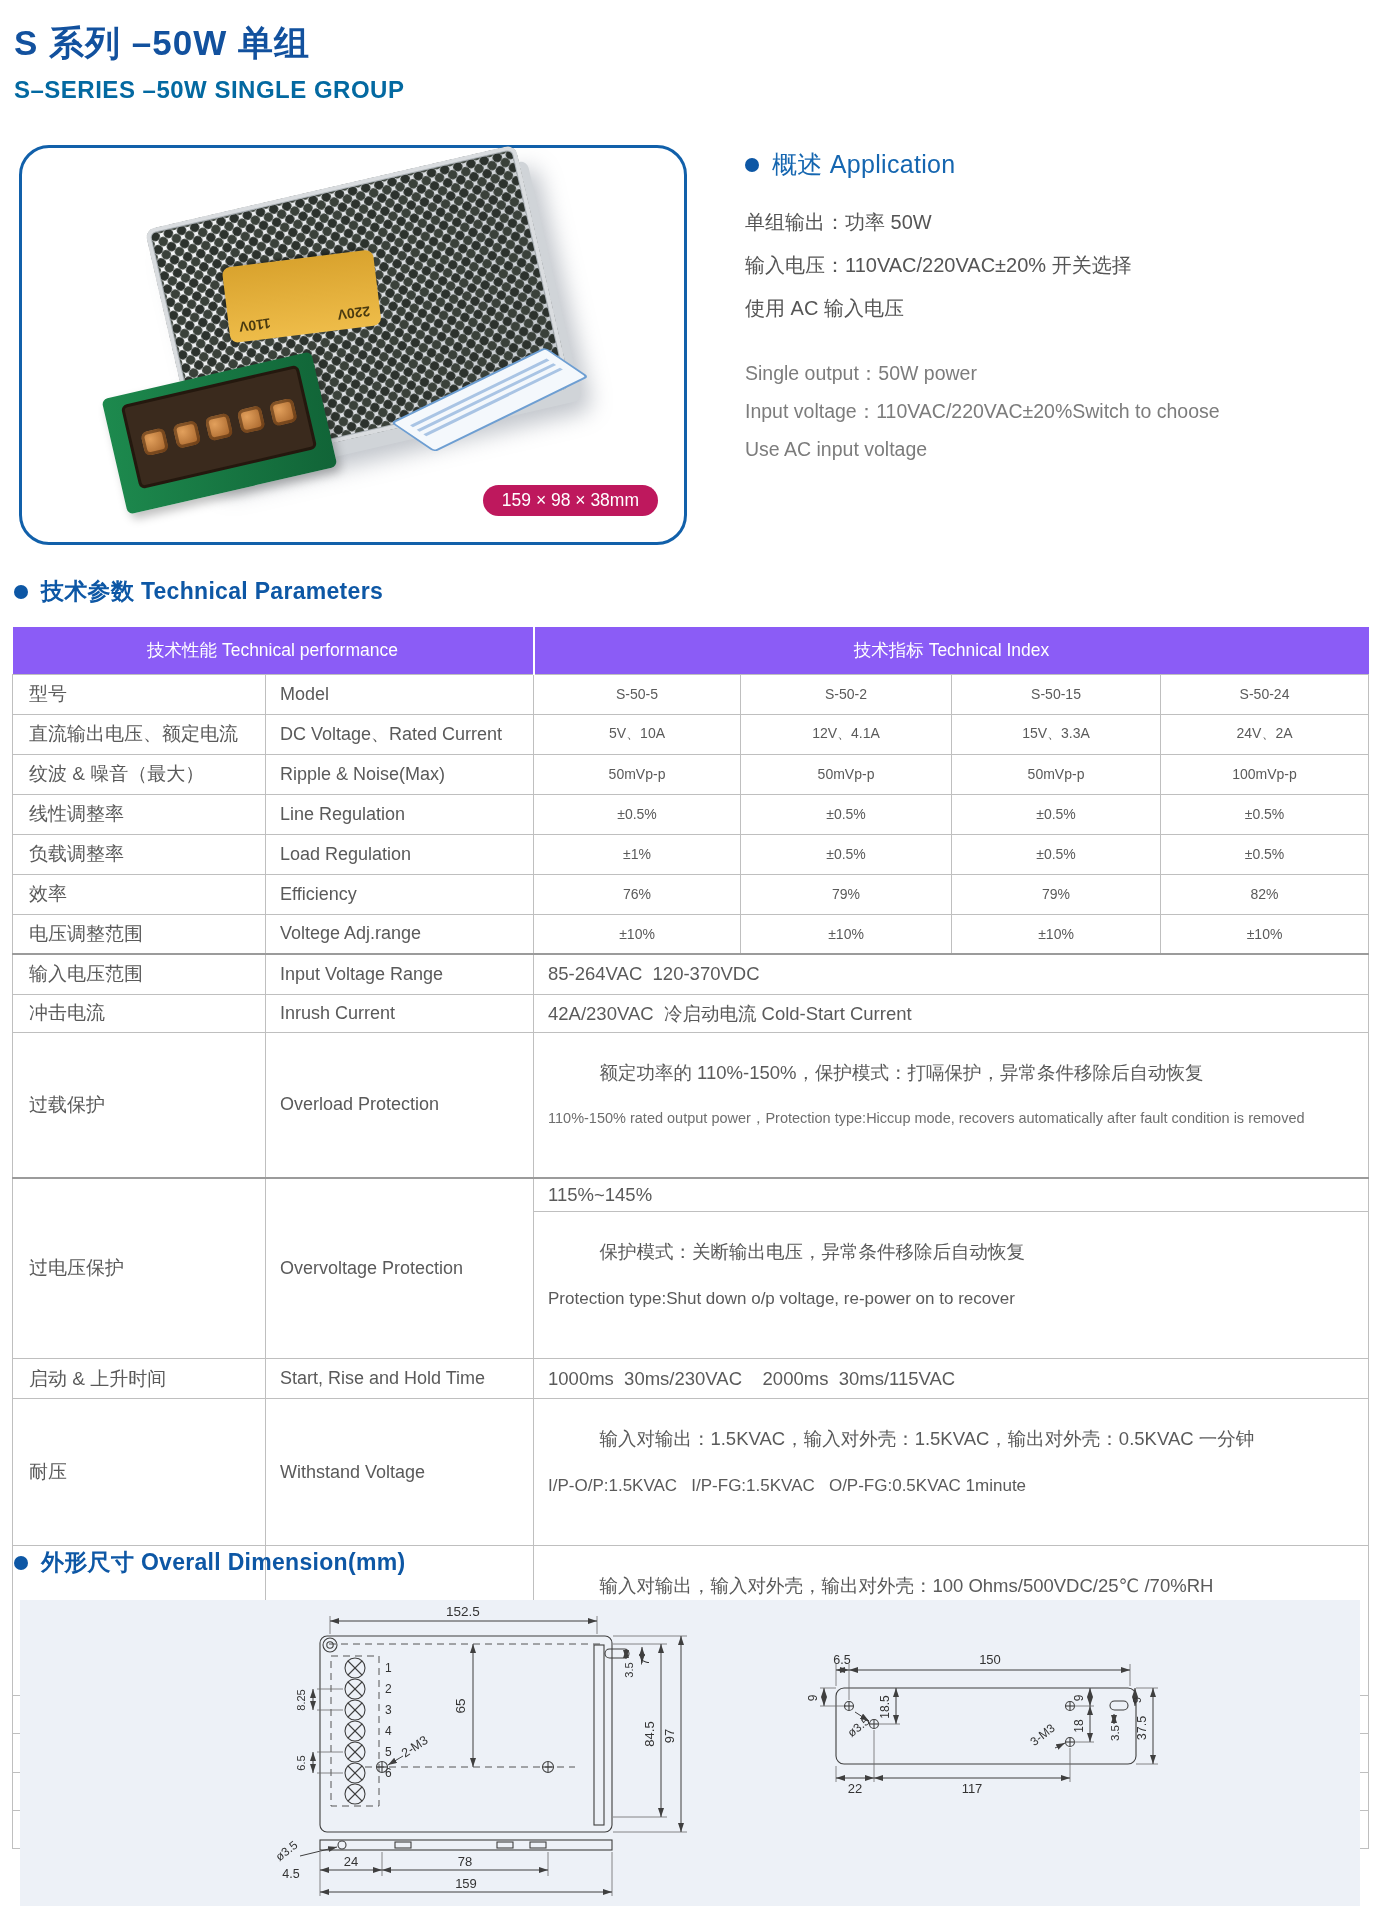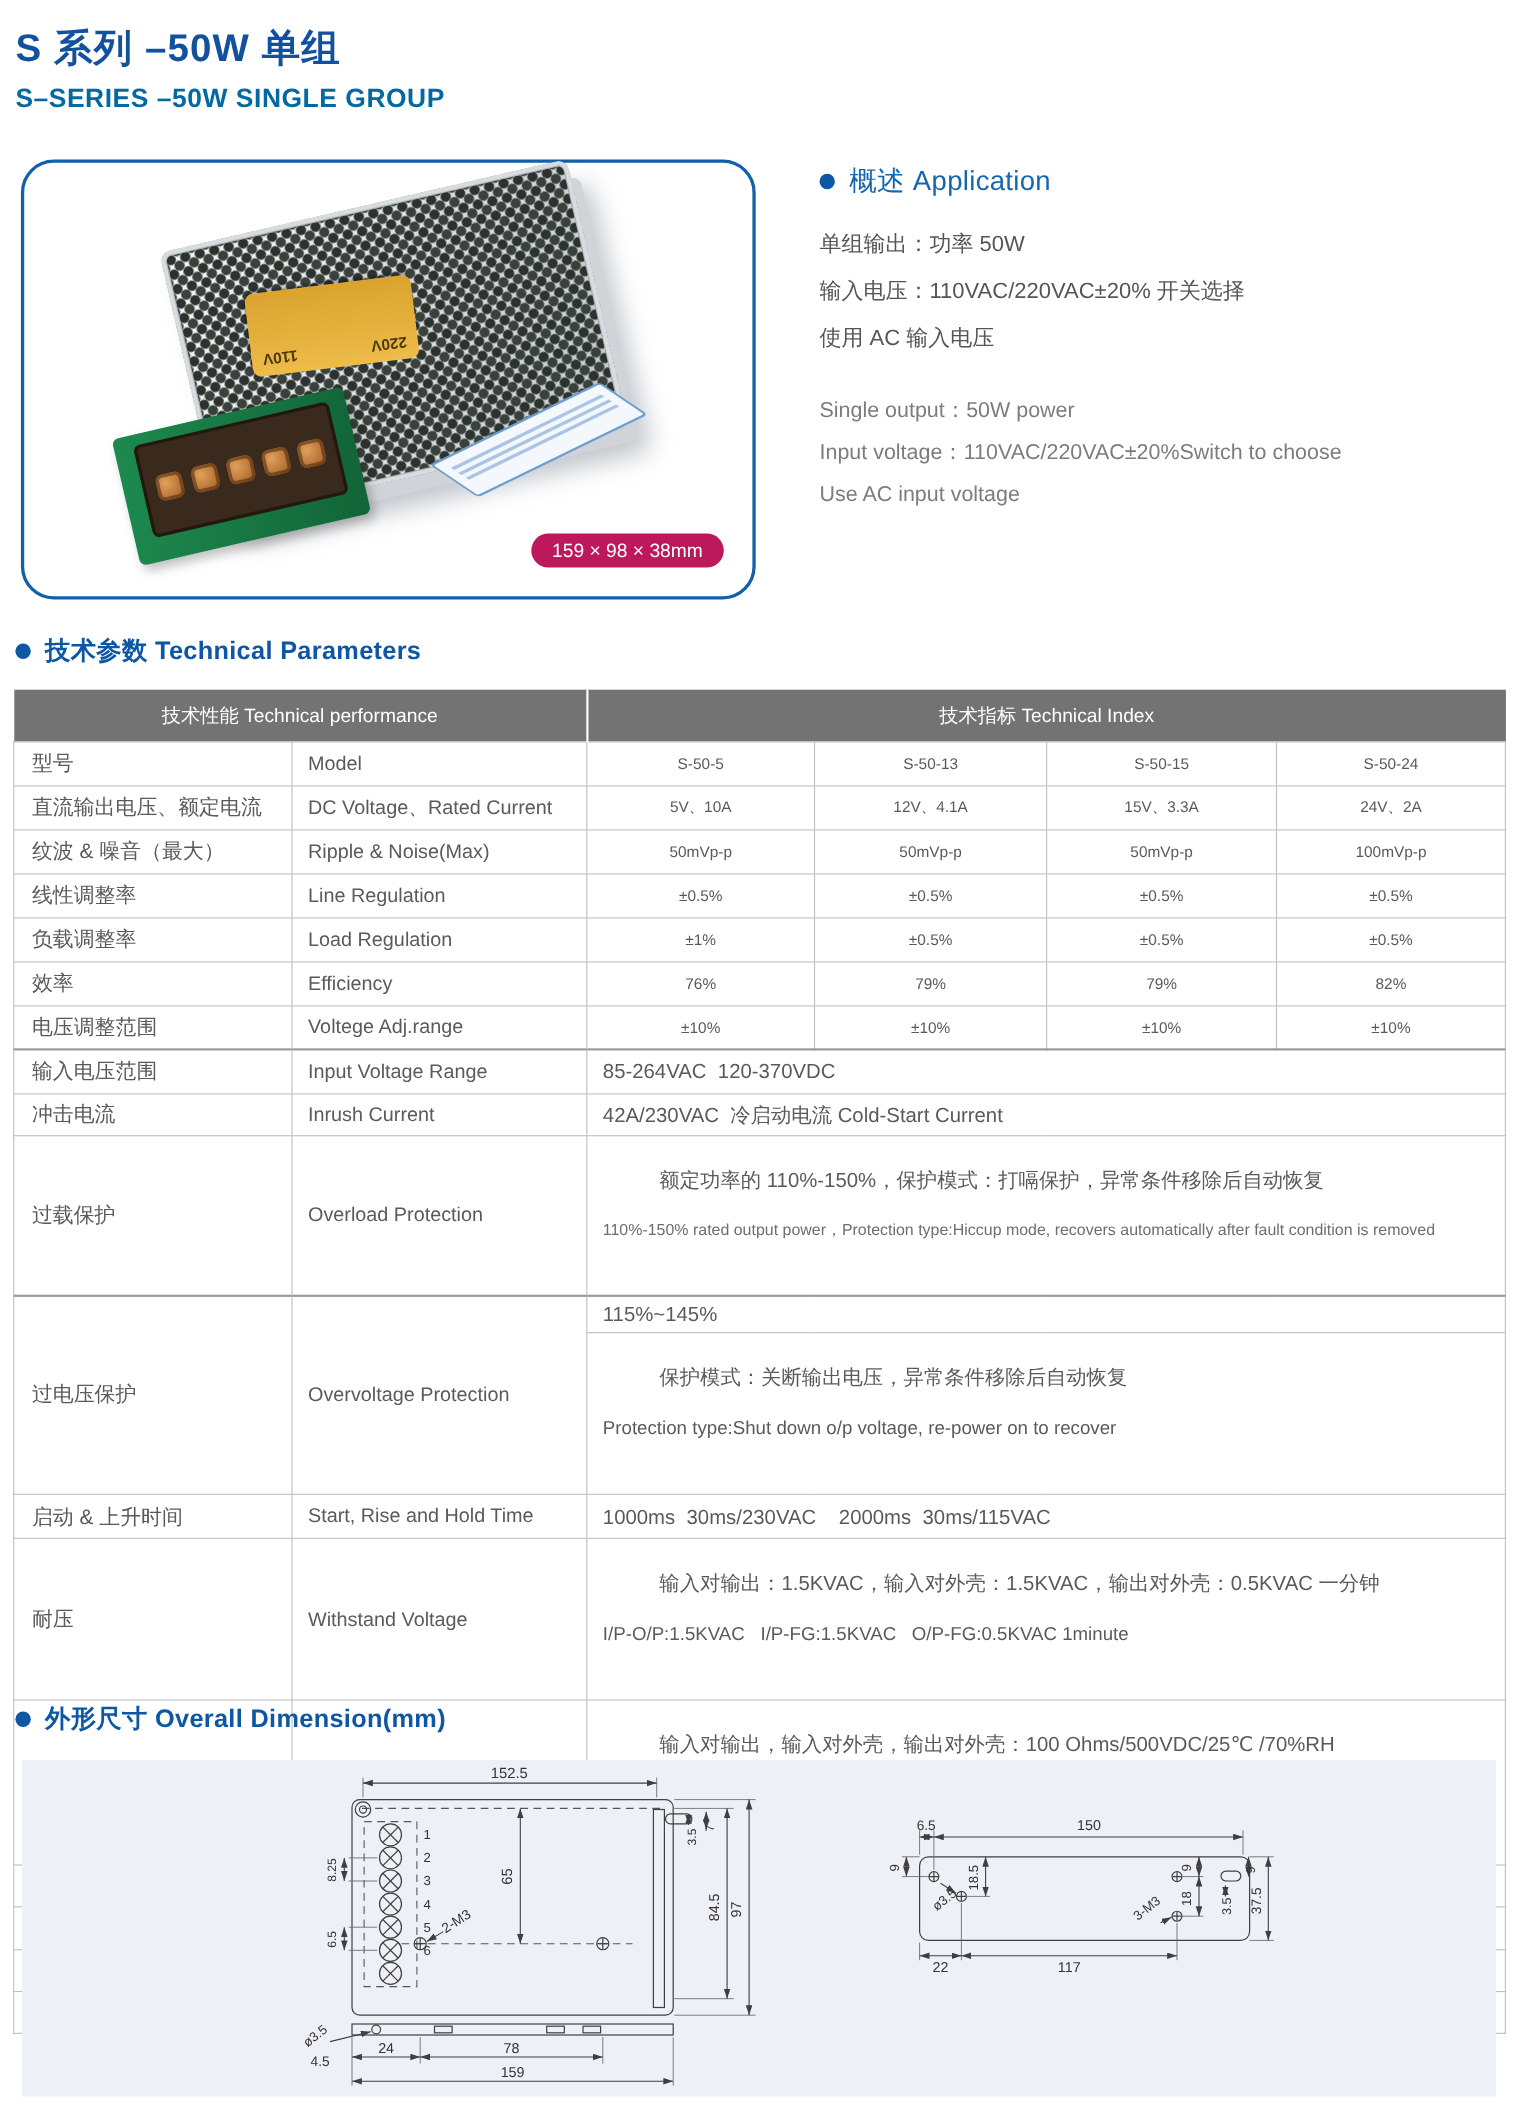--- a/index.html
+++ b/index.html
@@ -57,21 +57,21 @@
   .app-header-text { font-size:25px; color:#1566b0; letter-spacing:.3px; }
 
   
   .app-block { position:absolute; left:745px; top:148px; width:615px; }
   .app-cn { margin-top:20px; font-size:20px; color:#555; line-height:43px; }
   .app-en { margin-top:24px; font-size:19.5px; color:#7c7c7c; line-height:38px; }
 
   
   table.tech { position:absolute; left:12px; top:627px; width:1356px;
     border-collapse:collapse; table-layout:fixed; }
-  table.tech th { height:47px; background:#737373; color:#fff; font-size:17.5px;
+  table.tech th { height:47px; background:#8b5cf6; color:#fff; font-size:17.5px;
     font-weight:normal; text-align:center; }
   table.tech th.idx { border-left:2px solid #fff; }
   table.tech td { border:1px solid #bfbfbf; color:#5a5a5a; vertical-align:middle; }
   td.cn { padding-left:16px; font-size:19px; }
   td.en { padding-left:14px; font-size:18px; color:#606060; }
   td.val { text-align:center; font-size:14px; }
   td.sp  { padding:5px 8px 5px 14px; font-size:18.5px; white-space:pre-wrap; }
   .sub  { display:block; font-size:14.5px; color:#6e6e6e; margin-top:2px; white-space:pre-wrap; }
   .sub2 { display:block; font-size:17px; margin-top:3px; white-space:pre-wrap; }
   tr.h40 { height:40px; } tr.h38 { height:38px; } tr.h39 { height:39px; }
@@ -162,21 +162,21 @@
       <tr>
         <th colspan="2">技术性能 Technical performance</th>
         <th colspan="4" class="idx">技术指标 Technical Index</th>
       </tr>
     </thead>
     <tbody>
       <tr class="h40">
         <td class="cn">型号</td>
         <td class="en">Model</td>
         <td class="val">S-50-5</td>
-        <td class="val">S-50-13</td>
+        <td class="val">S-50-2</td>
         <td class="val">S-50-15</td>
         <td class="val">S-50-24</td>
       </tr>
       <tr class="h40">
         <td class="cn">直流输出电压、额定电流</td>
         <td class="en">DC Voltage、Rated Current</td>
         <td class="val">5V、10A</td>
         <td class="val">12V、4.1A</td>
         <td class="val">15V、3.3A</td>
         <td class="val">24V、2A</td>

